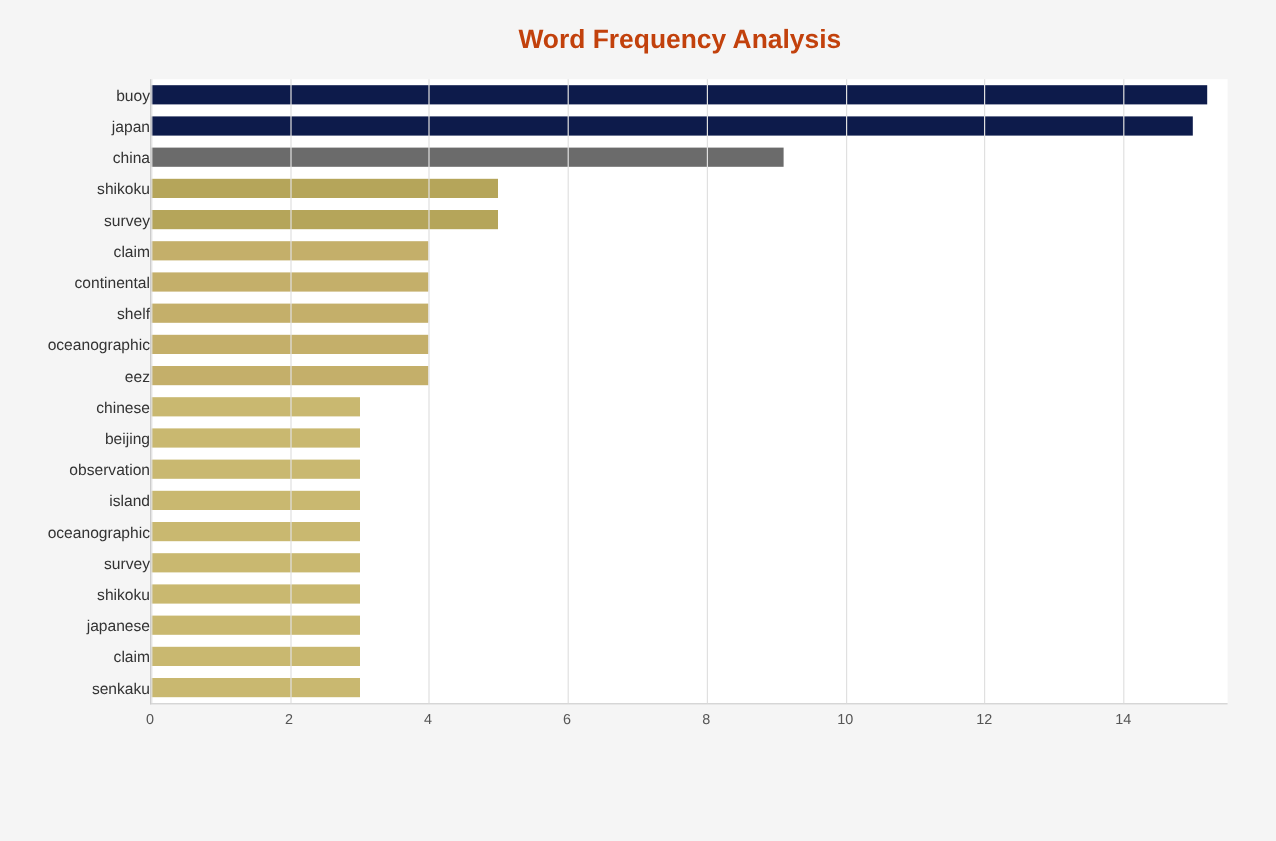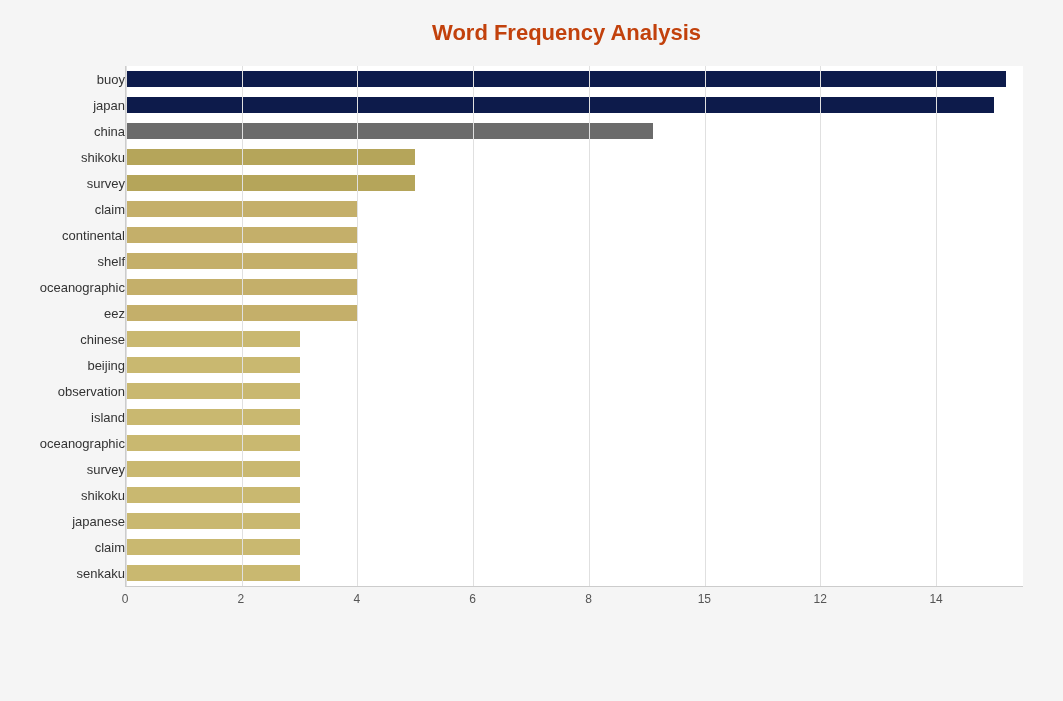--- a/index.html
+++ b/index.html
@@ -198,18 +198,18 @@
           <div class="gridline" style="left: 77.4194%;"></div>
           <div class="gridline" style="left: 90.3226%;"></div>
         </div>
     </div>
     <div class="x-axis" id="x-axis" style="height:20px;position:relative;">
         <div class="x-tick" style="left: 0%;">0</div>
         <div class="x-tick" style="left: 12.9032%;">2</div>
         <div class="x-tick" style="left: 25.8065%;">4</div>
         <div class="x-tick" style="left: 38.7097%;">6</div>
         <div class="x-tick" style="left: 51.6129%;">8</div>
-        <div class="x-tick" style="left: 64.5161%;">15</div>
+        <div class="x-tick" style="left: 64.5161%;">10</div>
         <div class="x-tick" style="left: 77.4194%;">12</div>
         <div class="x-tick" style="left: 90.3226%;">14</div>
       </div>
   </div>
 </div>
 
 </body></html>

